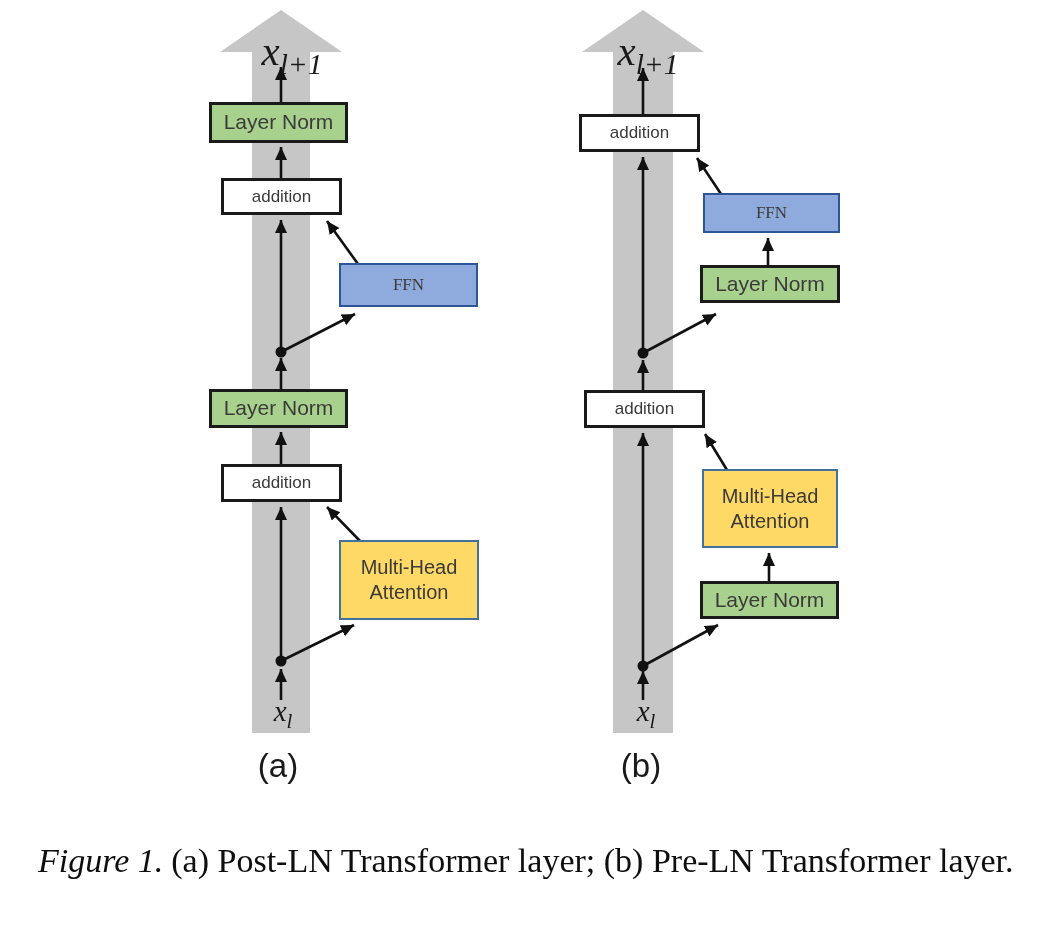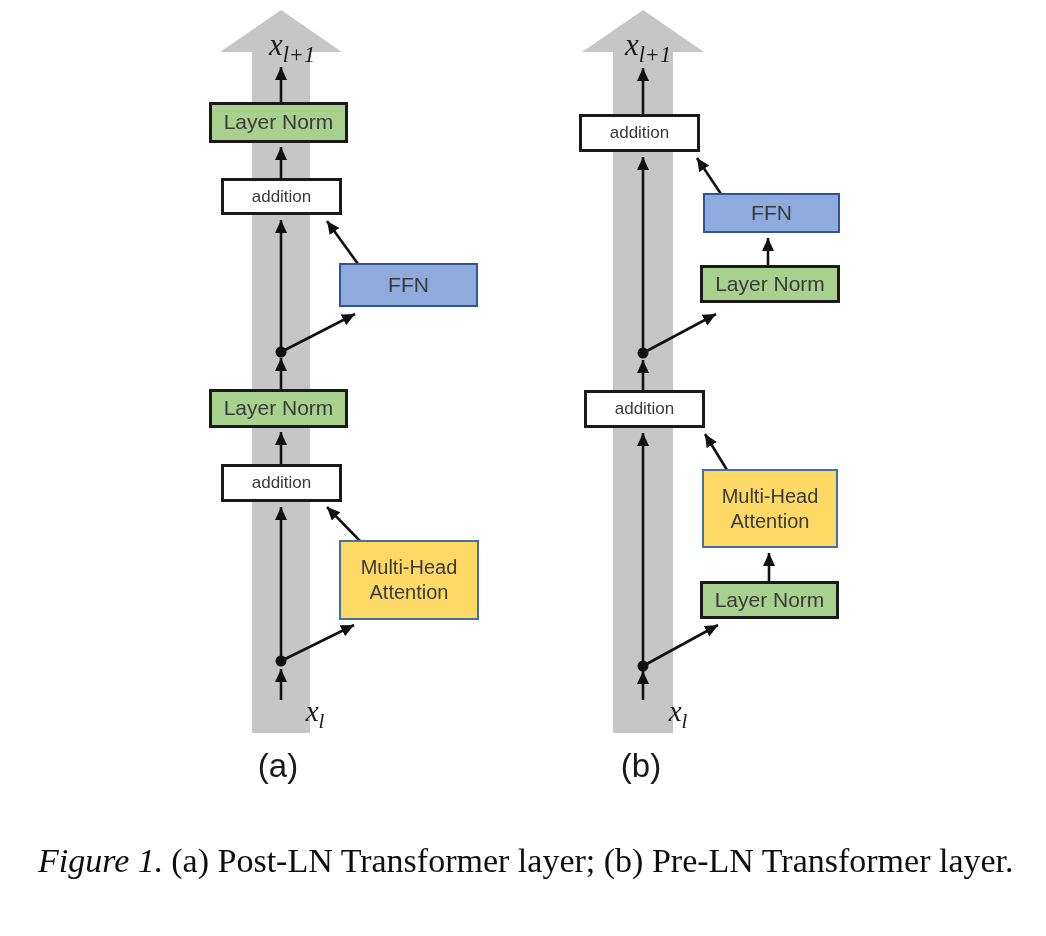--- a/index.html
+++ b/index.html
@@ -31,38 +31,38 @@
     display: flex;
     align-items: center;
     justify-content: center;
     text-align: center;
     font-family: "Liberation Sans", sans-serif;
     color: #3a3a3a;
     line-height: 1.25;
   }
   .box.ln  { background: var(--layer-norm-fill, #a9d18e); border: 3px solid var(--layer-norm-border, #1a1a1a); font-size: 21px; }
   .box.add { background: var(--addition-fill, #ffffff);   border: 3px solid var(--addition-border, #1a1a1a);   font-size: 17px; }
-  .box.ffn { background: var(--ffn-fill, #8faadc);        border: 2.5px solid var(--ffn-border, #2f5597);      font-size: 21px; }
+  .box.ffn { background: var(--ffn-fill, #8faadc);        border: 2.5px solid var(--ffn-border, #2f5597);      font-size: 17px; font-family: Liberation Serif, serif; }
   .box.mha { background: var(--mha-fill, #ffd966);        border: 2.5px solid var(--mha-border, #41719c);      font-size: 20px; padding: 17px 10px; }
 
   .math-label {
     position: absolute;
     transform: translateX(-50%);
     font-family: "Liberation Serif", serif;
     font-style: italic;
     color: #1a1a1a;
     white-space: nowrap;
   }
   .math-label sub {
     font-size: 0.72em;
     font-style: italic;
     line-height: 0;
   }
-  .out-label { font-size: 31px; }
-  .in-label  { font-size: 29px; margin-left: 32px; }
+  .out-label { font-size: 41px; }
+  .in-label  { font-size: 29px; }
 
   .panel-label {
     position: absolute;
     transform: translateX(-50%);
     font-family: "Liberation Sans", sans-serif;
     font-size: 33px;
     color: #1a1a1a;
   }
 
   .caption {

